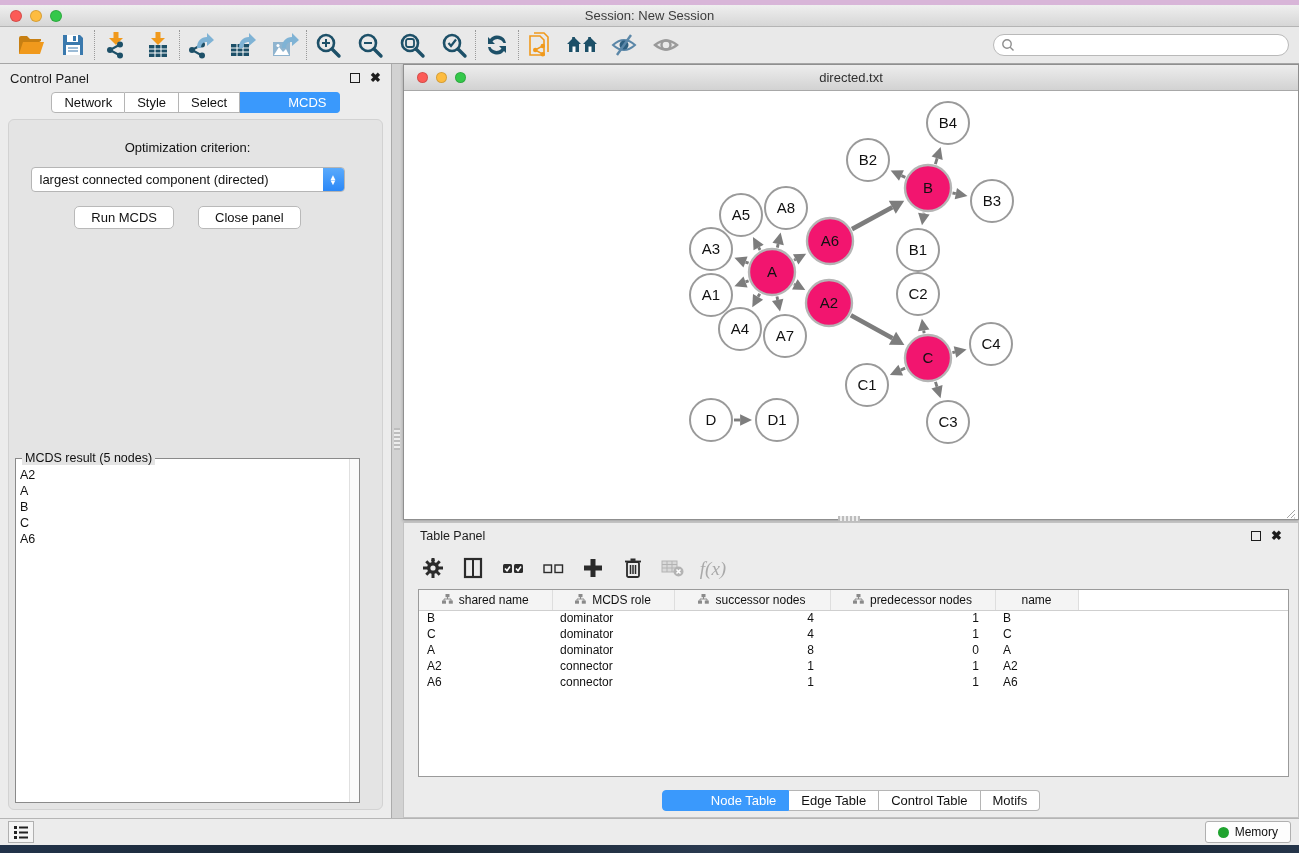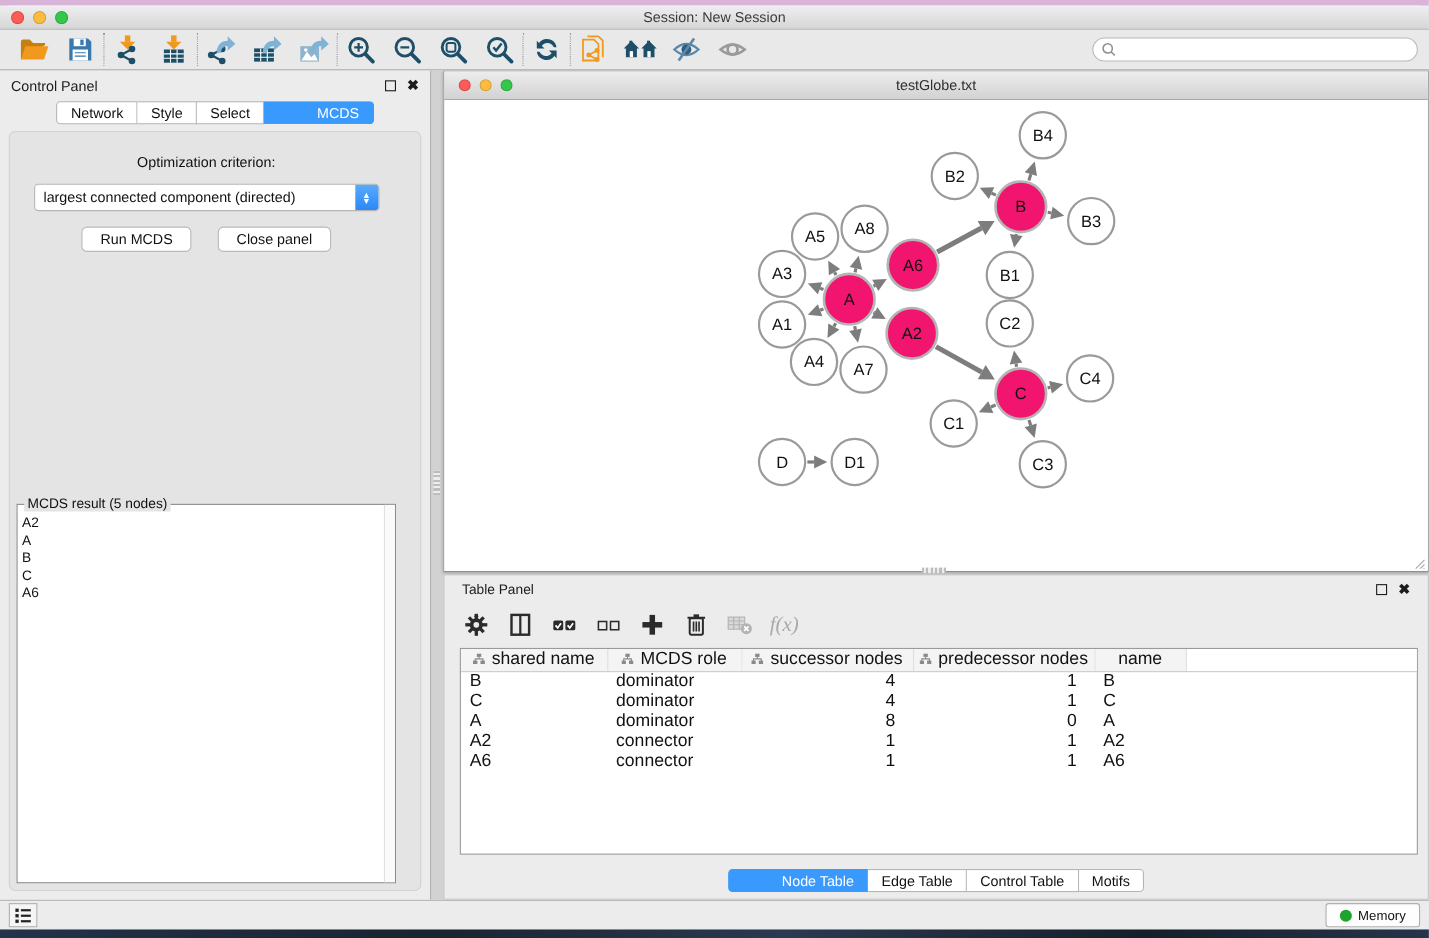--- a/index.html
+++ b/index.html
@@ -104,21 +104,21 @@
   .tp-toolbar { height:40px; display:flex; align-items:center; gap:6px;
       padding:0 12px; flex:none; }
   .tp-btn { width:34px; height:30px; border:none; background:transparent; cursor:pointer;
       display:flex; align-items:center; justify-content:center; }
   .tp-btn.disabled { cursor:default; }
   .fx-label { font-family:"Liberation Serif", serif; font-style:italic;
       font-size:19px; color:#a9a9a9; }
 
   .table-wrap { margin:0 9px 0 14px; height:188px; background:#fff;
       border:1px solid #9a9a9a; overflow:hidden; flex:none; }
-  table.data { border-collapse:collapse; table-layout:fixed; width:873px; font-size:16px; }
+  table.data { border-collapse:collapse; table-layout:fixed; width:873px; font-size:12px; }
   table.data th { height:20px; background:#f4f4f4; border-bottom:1px solid #cfcfcf;
       border-right:1px solid #dedede; font-weight:normal; color:#111;
       text-align:center; white-space:nowrap; overflow:hidden; }
   table.data th.no-border { border-right:none; background:#fff; }
   table.data th .hdr-inner { display:flex; align-items:center; justify-content:center; gap:6px; }
   table.data td { height:16px; padding:0 8px; color:#111; white-space:nowrap; overflow:hidden; }
   table.data td.num { text-align:right; padding-right:16px; }
 
   .tp-tabs { margin-top:auto; margin-bottom:6px; display:flex; justify-content:center; flex:none; }
 
@@ -400,21 +400,21 @@
 
       <div class="vgrip abs"></div>
 
       <div id="network-window" class="abs">
         <div class="net-titlebar">
           <div class="lights small">
             <span class="light red"></span>
             <span class="light yellow"></span>
             <span class="light green"></span>
           </div>
-          <span class="net-title">testGlobe.txt</span>
+          <span class="net-title">directed.txt</span>
         </div>
         <div id="net-canvas">
           <svg id="graph-svg" width="894" height="428">
               <line x1="356.0557013272504" y1="159.03790244042816" x2="354.6297848409784" y2="156.41605599792805" stroke="#7d7d7d" stroke-width="2.9"></line>
               <polygon points="348.9442986727496,145.96209755957184 359.7337763138229,153.64020098638105 349.5257933681339,159.19191100947506" fill="#7d7d7d"></polygon>
               <line x1="373.34242197013583" y1="156.57749956509346" x2="374.1145851720795" y2="153.04761064192206" stroke="#7d7d7d" stroke-width="2.9"></line>
               <polygon points="376.65757802986417,141.42250043490654 379.79037427315177,154.28918950778163 368.43879607100723,151.8060317760625" fill="#7d7d7d"></polygon>
               <line x1="344.6075678401552" y1="172.17990262825523" x2="341.52722986793094" y2="171.01846372069528" stroke="#7d7d7d" stroke-width="2.9"></line>
               <polygon points="330.3924321598448,166.82009737174477 343.5770204971244,165.58206248674736 339.4774392387375,176.4548649546432" fill="#7d7d7d"></polygon>
               <line x1="344.6075678401552" y1="189.82009737174477" x2="341.52722986793094" y2="190.98153627930472" stroke="#7d7d7d" stroke-width="2.9"></line>

